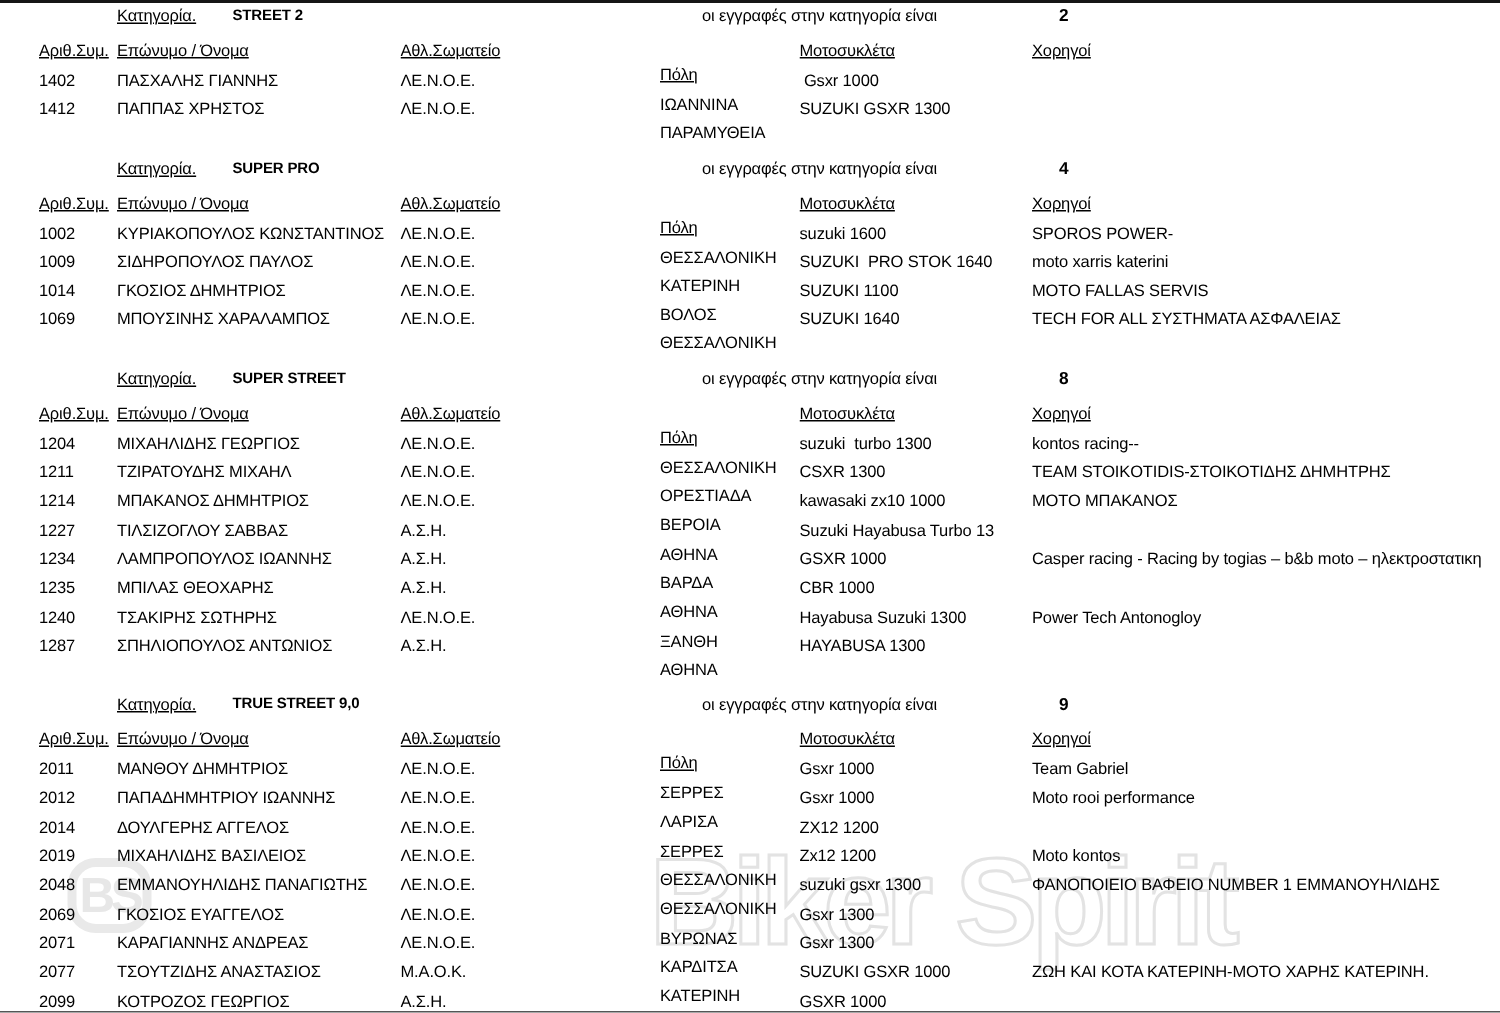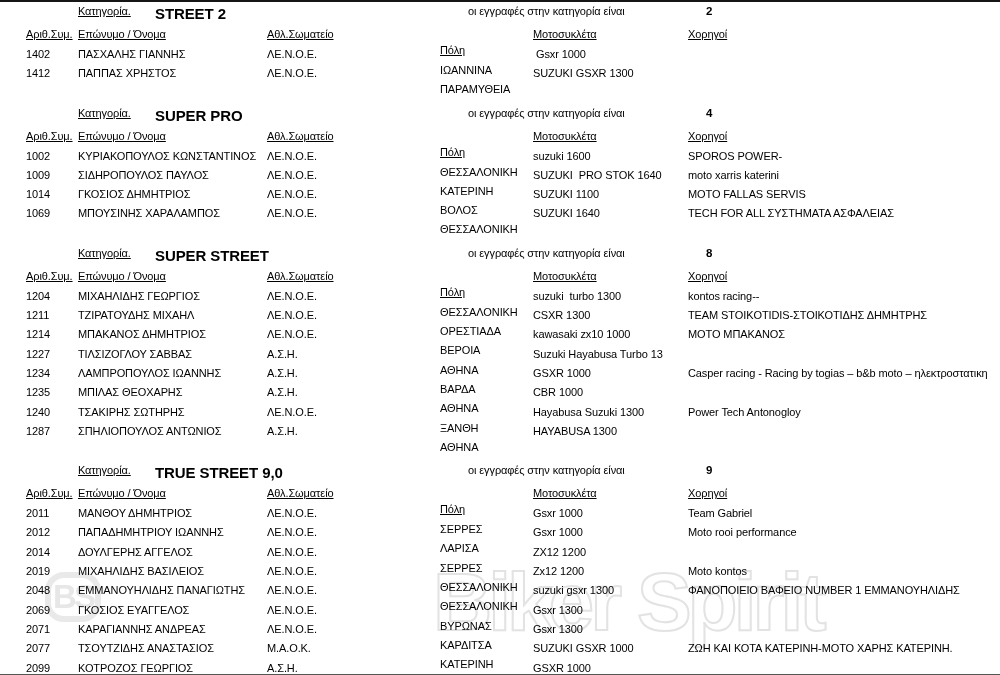--- a/index.html
+++ b/index.html
@@ -26,21 +26,21 @@
   }
   .content { position:relative; z-index:1; }
   .section { margin-bottom:20px; }
   .cat-line  { position:relative; height:23px; }
   .head-line { position:relative; height:20px;text-decoration:underline; }
   .row       { position:relative; height:19.3px; }
   .cell, .lbl { position:absolute; top:0; white-space:pre; letter-spacing:-0.1px; }
   .u   { text-decoration:underline; }
   .b   { font-weight:bold; }
   .x-catlbl  { left:78px;text-align:right; }
-  .x-catname { left:155px; font-size:15px; }
+  .x-catname { left:155px; font-size:10px; }
   .x-entries { left:468px;text-align:center; }
   .x-count   { left:706px; font-size:11.5px; }
   .c-num     { left:26px; }
   .c-name    { left:78px;  width:191px; overflow:hidden; }
   .c-club    { left:267px; width:170px; overflow:hidden; }
   .c-city    { left:440px; width:112px;  overflow:hidden;margin-top:16px; }
   .c-moto    { left:533px; width:150px; overflow:hidden; }
   .c-sponsor { left:688px; width:312px; overflow:hidden; }
 </style>
 </head>

